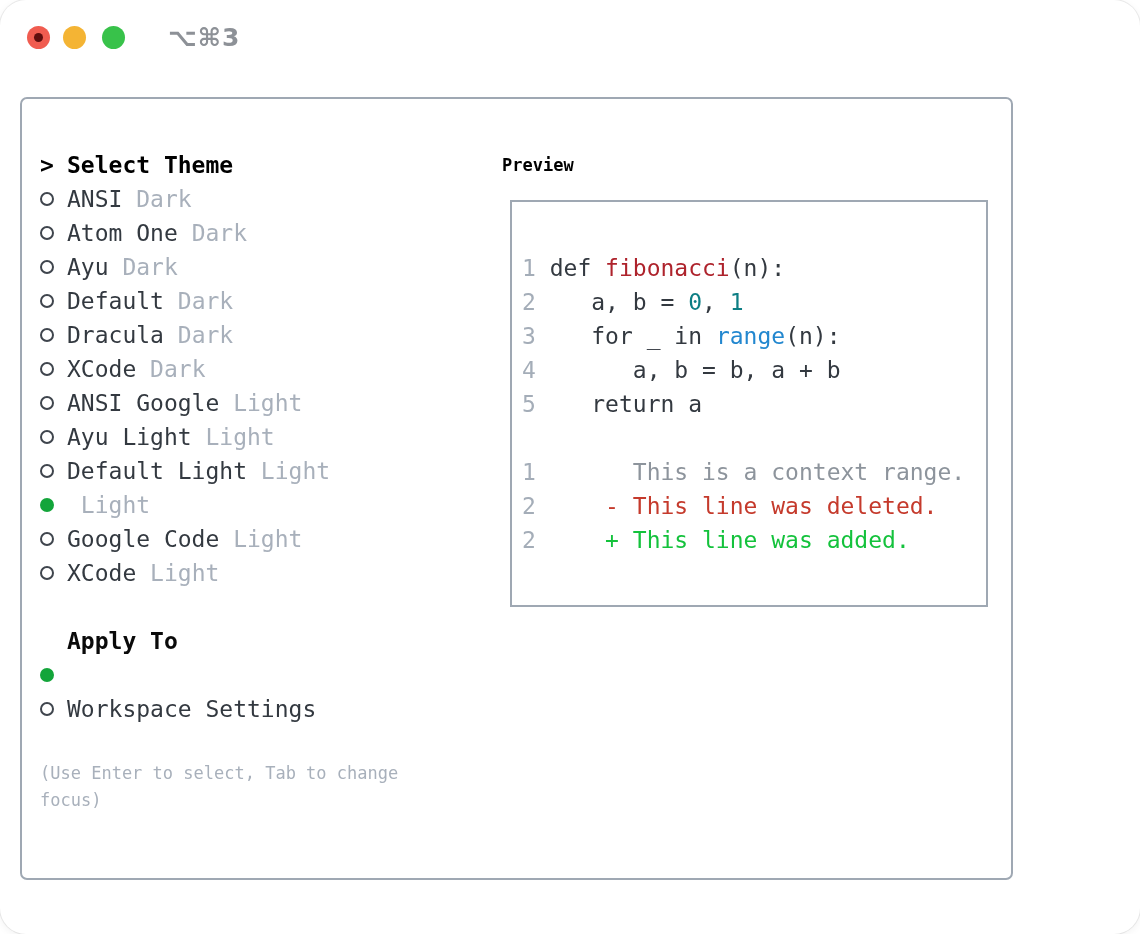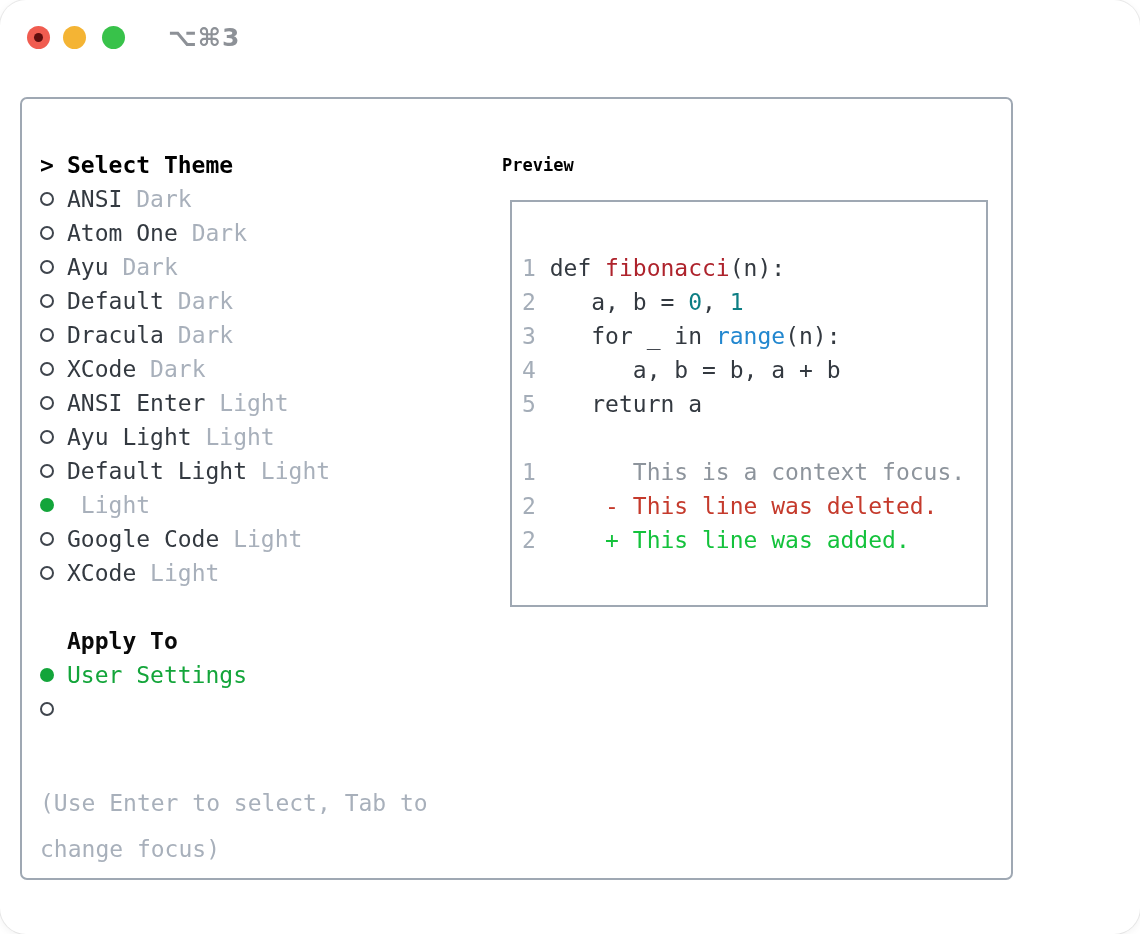--- a/index.html
+++ b/index.html
@@ -46,23 +46,22 @@
     width:14px; height:14px; border-radius:50%;
     border:2px solid #3f454d; display:inline-block;
   }
   .radio.sel { border-color:var(--selected_green); background:var(--selected_green); }
   .theme-row { cursor:pointer; }
   .name    { color:var(--text_dark); }
   .name.sel{ color:var(--selected_green); }
   .variant { color:var(--muted); }
   .spacer  { height:34px; }
   .hint {
-    width:420px; font-size:23px; line-height:46px; color:var(--muted);
+    width:420px; font-size:17px; line-height:27px; color:var(--muted);
     white-space:normal;
-    margin-top:20px;
   }
   
   .preview-title {
     position:absolute; left:480px; top:49px; height:34px; line-height:34px;
     font-size:17px; font-weight:bold; color:#000;
   }
   .preview-box {
     position:absolute; left:488px; top:101px; width:478px; height:407px;
     border:2px solid var(--border); background:#fff;
     padding:49px 0 0 10px; overflow:hidden;
@@ -99,55 +98,55 @@
         <span class="title">Select Theme</span>
       </div>
 
       <div id="theme-list">
           <div class="row theme-row"><span class="marker"><span class="radio"></span></span><span class="name">ANSI</span><span class="variant"> Dark</span></div>
           <div class="row theme-row"><span class="marker"><span class="radio"></span></span><span class="name">Atom One</span><span class="variant"> Dark</span></div>
           <div class="row theme-row"><span class="marker"><span class="radio"></span></span><span class="name">Ayu</span><span class="variant"> Dark</span></div>
           <div class="row theme-row"><span class="marker"><span class="radio"></span></span><span class="name">Default</span><span class="variant"> Dark</span></div>
           <div class="row theme-row"><span class="marker"><span class="radio"></span></span><span class="name">Dracula</span><span class="variant"> Dark</span></div>
           <div class="row theme-row"><span class="marker"><span class="radio"></span></span><span class="name">XCode</span><span class="variant"> Dark</span></div>
-          <div class="row theme-row"><span class="marker"><span class="radio"></span></span><span class="name">ANSI Enter</span><span class="variant"> Light</span></div>
+          <div class="row theme-row"><span class="marker"><span class="radio"></span></span><span class="name">ANSI Google</span><span class="variant"> Light</span></div>
           <div class="row theme-row"><span class="marker"><span class="radio"></span></span><span class="name">Ayu Light</span><span class="variant"> Light</span></div>
           <div class="row theme-row"><span class="marker"><span class="radio"></span></span><span class="name">Default Light</span><span class="variant"> Light</span></div>
           <div class="row theme-row"><span class="marker"><span class="radio sel"></span></span><span class="variant"> Light</span></div>
           <div class="row theme-row"><span class="marker"><span class="radio"></span></span><span class="name">Google Code</span><span class="variant"> Light</span></div>
           <div class="row theme-row"><span class="marker"><span class="radio"></span></span><span class="name">XCode</span><span class="variant"> Light</span></div>
         </div>
 
       <div class="spacer"></div>
 
       <div class="row">
         <span class="marker"></span>
         <span class="title2">Apply To</span>
       </div>
 
       <div id="apply-list">
-          <div class="row theme-row"><span class="marker"><span class="radio sel"></span></span><span class="name sel">User Settings</span></div>
-          <div class="row theme-row"><span class="marker"><span class="radio"></span></span></div>
+          <div class="row theme-row"><span class="marker"><span class="radio sel"></span></span></div>
+          <div class="row theme-row"><span class="marker"><span class="radio"></span></span><span class="name">Workspace Settings</span></div>
         </div>
 
       <div class="spacer"></div>
 
       <div class="hint">(Use Enter to select, Tab to change focus)</div>
     </div>
 
     <div class="preview-title">Preview</div>
 
     <div class="preview-box">
       <div id="preview-lines">
           <div class="code-line"><span class="gutter">1 </span><span class="c-code">def </span><span class="c-func">fibonacci</span><span class="c-code">(n):</span></div>
           <div class="code-line"><span class="gutter">2 </span><span class="c-code">   a, b = </span><span class="c-num">0</span><span class="c-code">, </span><span class="c-num">1</span></div>
           <div class="code-line"><span class="gutter">3 </span><span class="c-code">   for _ in </span><span class="c-builtin">range</span><span class="c-code">(n):</span></div>
           <div class="code-line"><span class="gutter">4 </span><span class="c-code">      a, b = b, a + b</span></div>
           <div class="code-line"><span class="gutter">5 </span><span class="c-code">   return a</span></div>
           <div class="code-line"><span class="gutter"></span></div>
-          <div class="code-line"><span class="gutter">1 </span><span class="c-context">      This is a context focus.</span></div>
+          <div class="code-line"><span class="gutter">1 </span><span class="c-context">      This is a context range.</span></div>
           <div class="code-line"><span class="gutter">2 </span><span class="c-deleted">    - This line was deleted.</span></div>
           <div class="code-line"><span class="gutter">2 </span><span class="c-added">    + This line was added.</span></div>
         </div>
     </div>
 
   </div>
 </div>
 
 </body></html>

